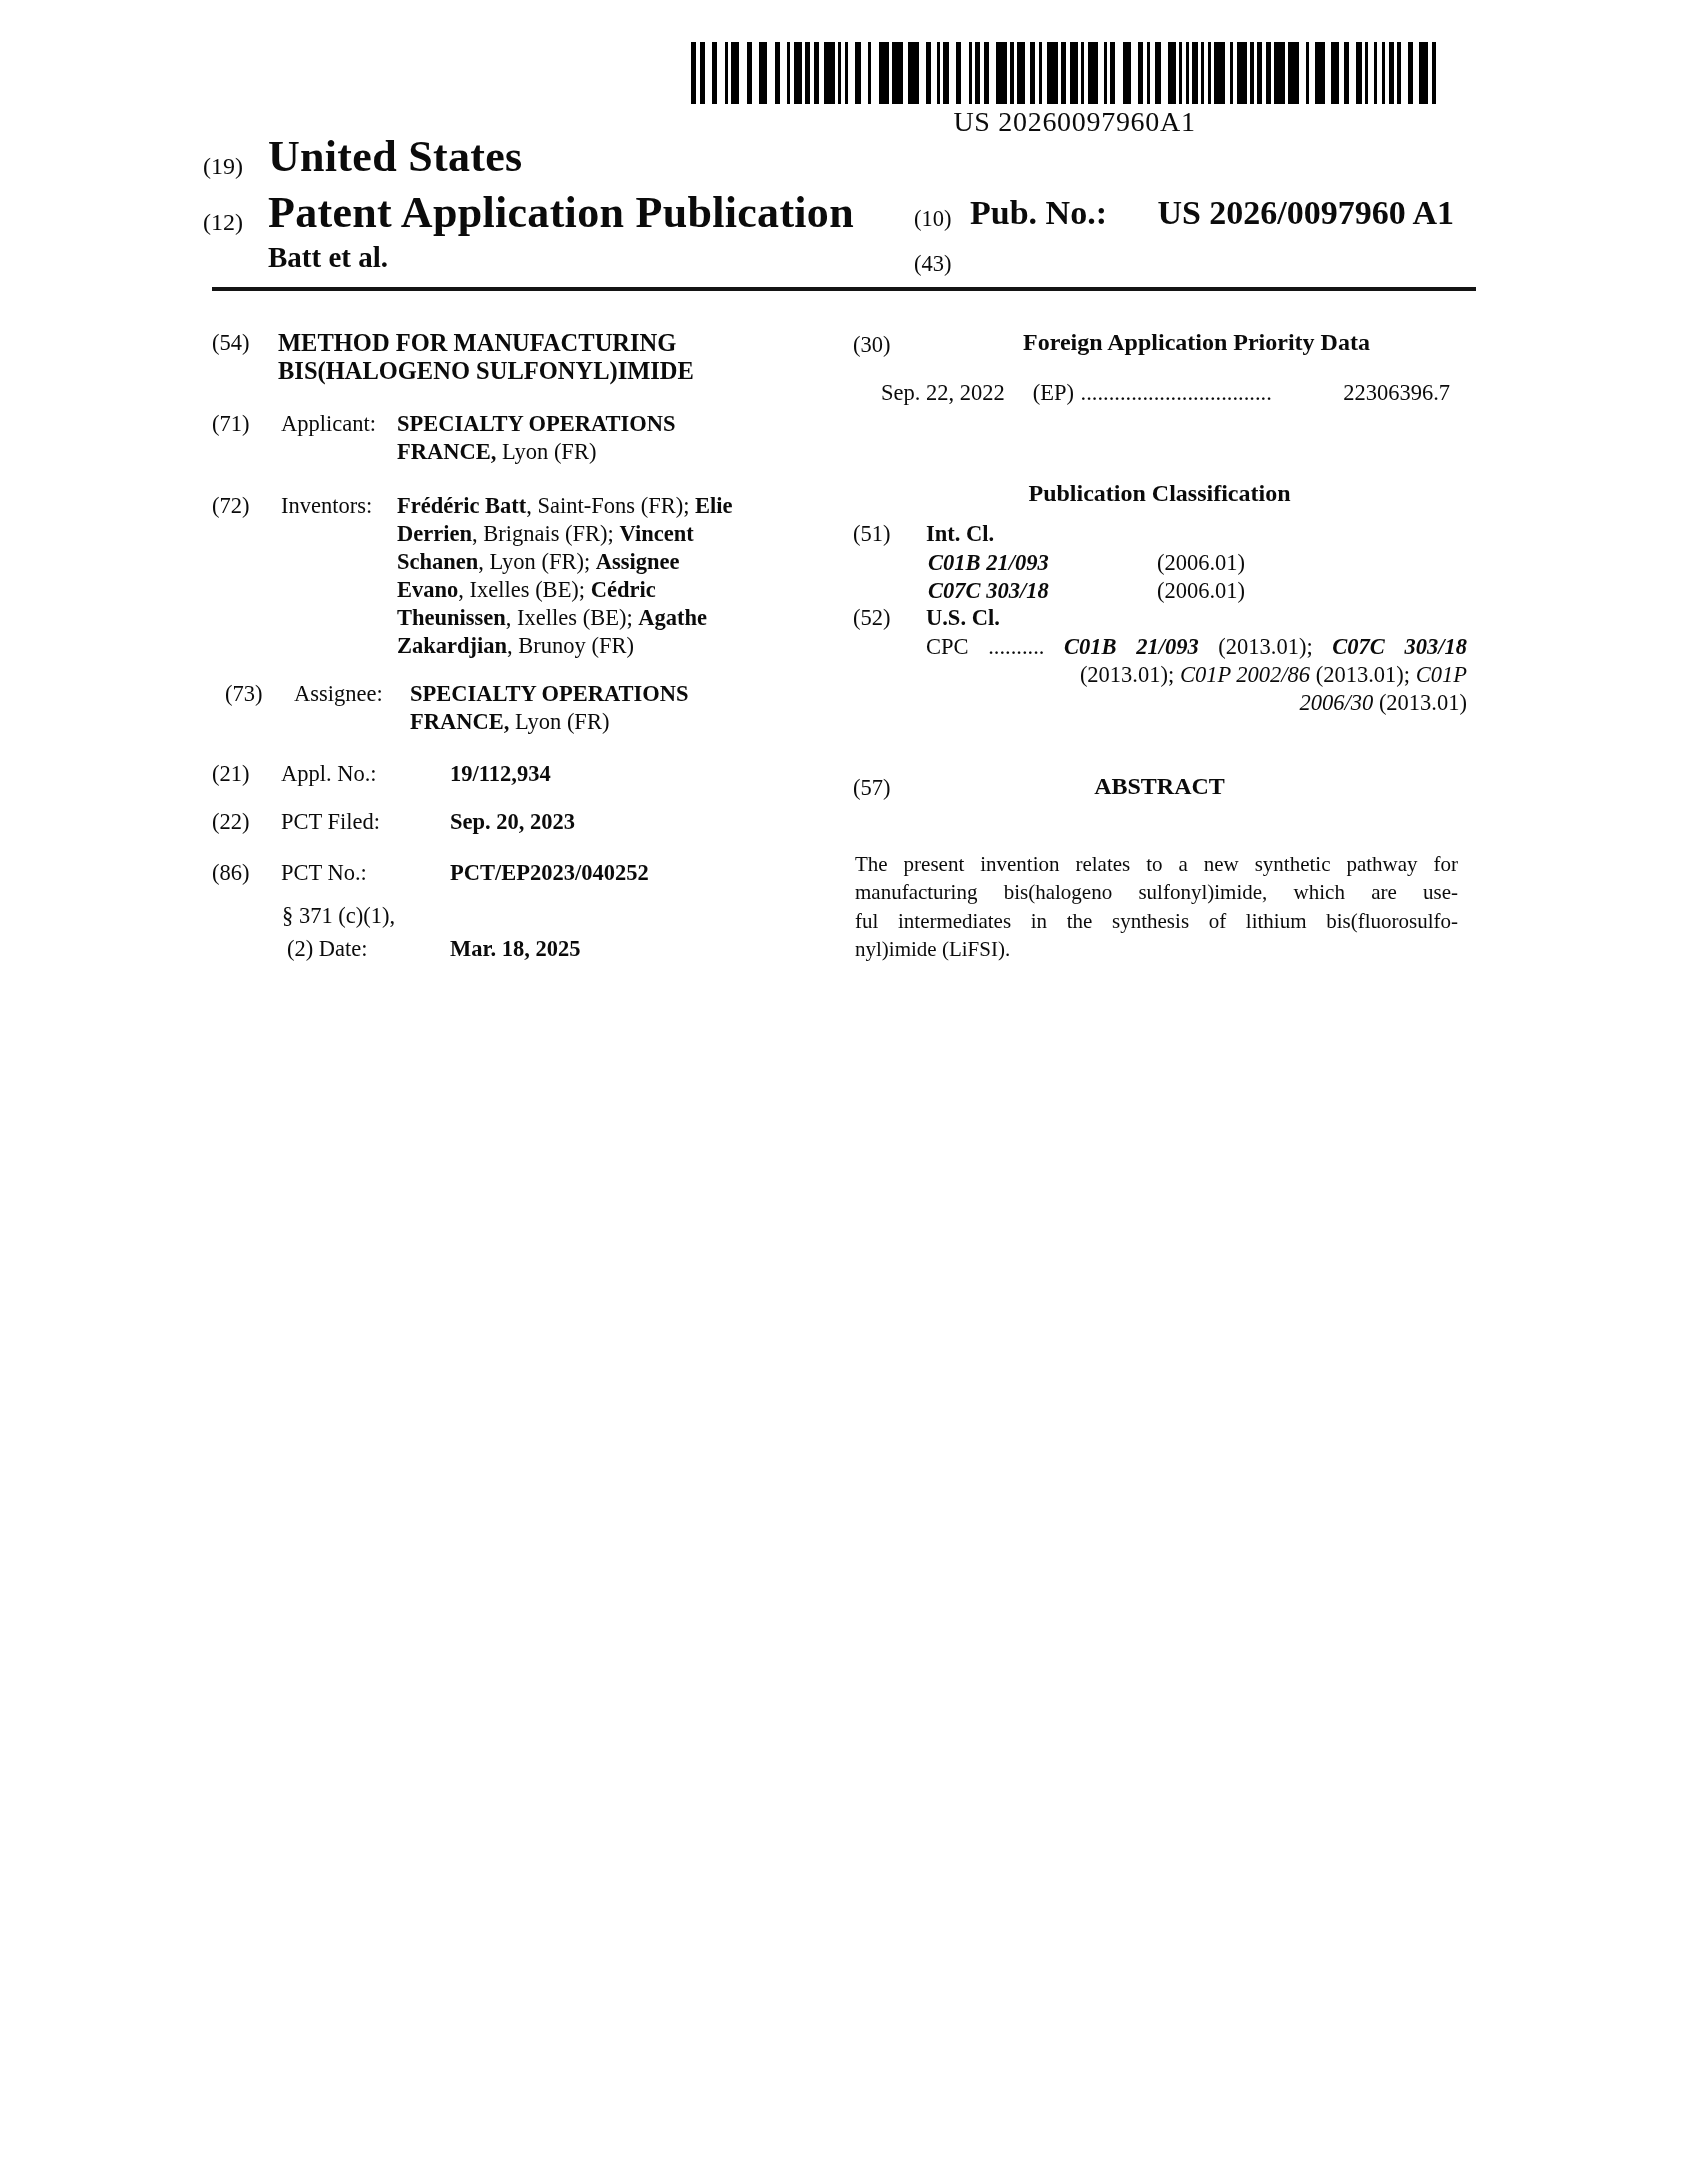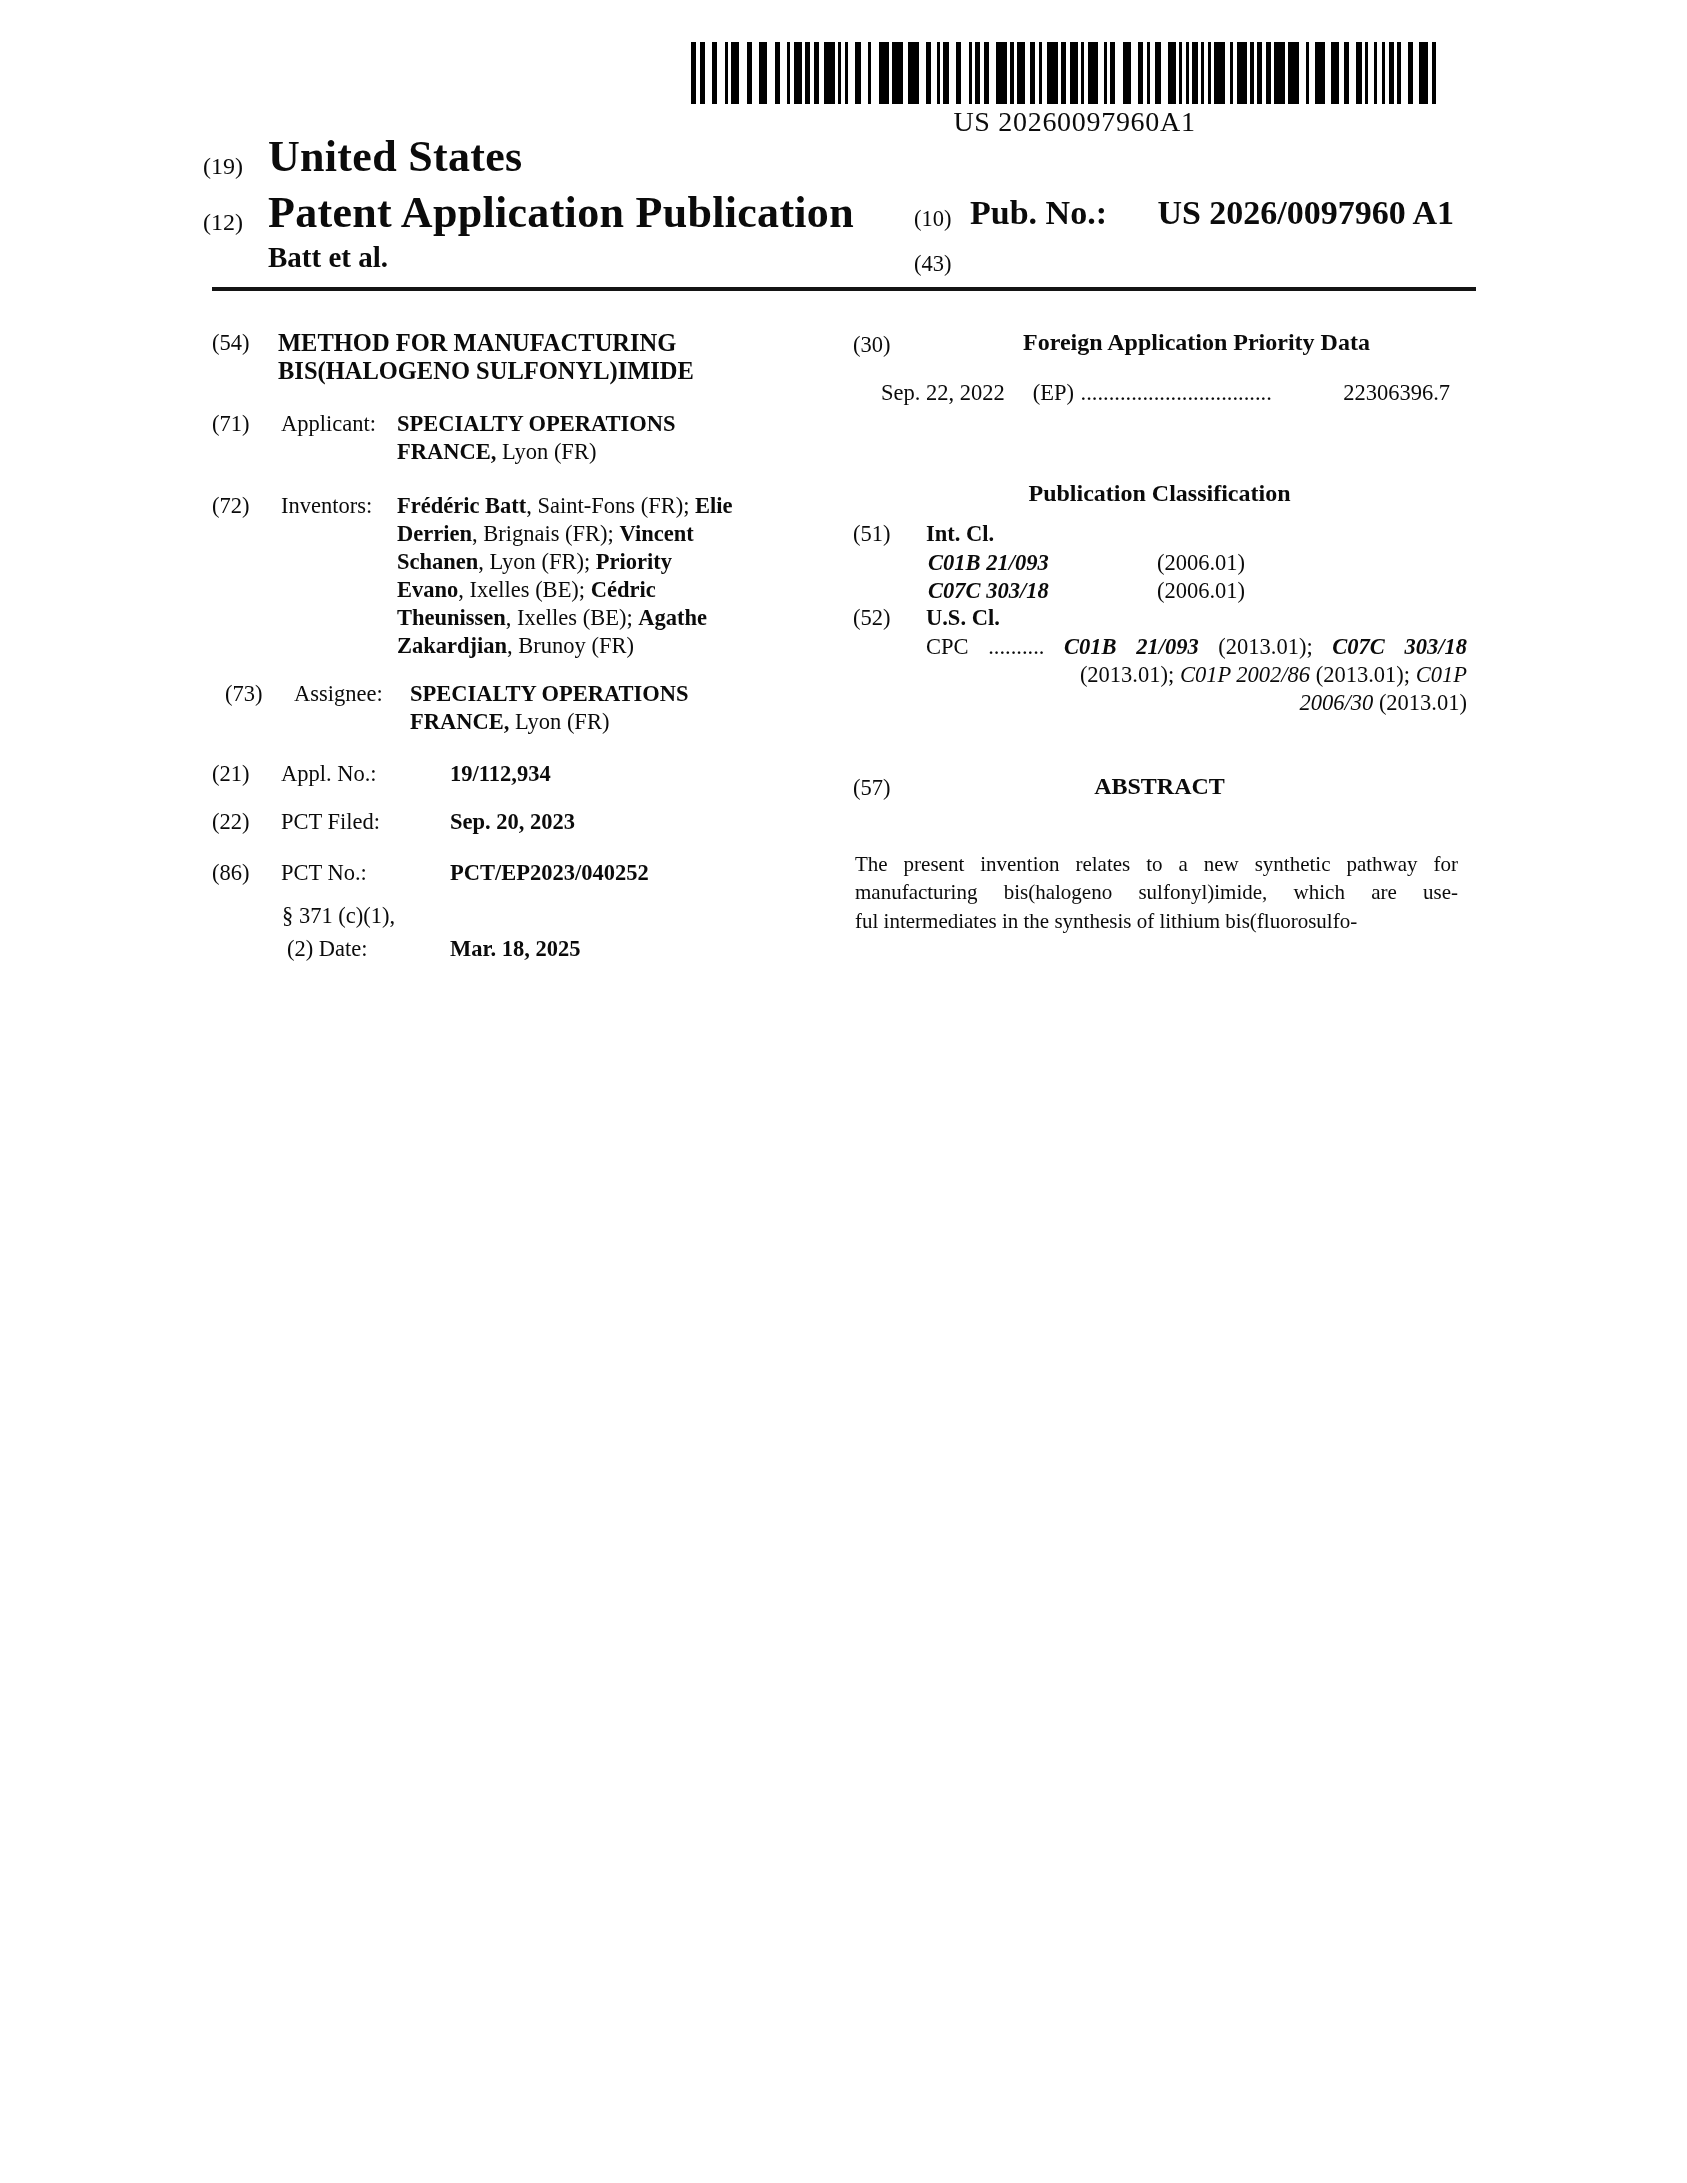--- a/index.html
+++ b/index.html
@@ -227,21 +227,21 @@
         <div class="rl-line"><span class="b">FRANCE,</span><span> Lyon (FR)</span></div>
       </div>
   </div>
 
   <div class="abs row" style="left:212px;top:492px;width:582px;">
     <span class="inid-col">(72)</span>
     <span class="lbl-col">Inventors:</span>
     <div style="width:397px;">
         <div class="rl-line"><span class="b">Frédéric Batt</span><span>, Saint-Fons (FR); </span><span class="b">Elie</span></div>
         <div class="rl-line"><span class="b">Derrien</span><span>, Brignais (FR); </span><span class="b">Vincent</span></div>
-        <div class="rl-line"><span class="b">Schanen</span><span>, Lyon (FR); </span><span class="b">Priority</span></div>
+        <div class="rl-line"><span class="b">Schanen</span><span>, Lyon (FR); </span><span class="b">Assignee</span></div>
         <div class="rl-line"><span class="b">Evano</span><span>, Ixelles (BE); </span><span class="b">Cédric</span></div>
         <div class="rl-line"><span class="b">Theunissen</span><span>, Ixelles (BE); </span><span class="b">Agathe</span></div>
         <div class="rl-line"><span class="b">Zakardjian</span><span>, Brunoy (FR)</span></div>
       </div>
   </div>
 
   <div class="abs row" style="left:225px;top:680px;width:556px;">
     <span class="inid-col">(73)</span>
     <span class="lbl-col">Assignee:</span>
     <div style="width:397px;">
@@ -307,16 +307,17 @@
       <div class="rl-line"><span class="i">2006/30</span><span> (2013.01)</span></div>
     </div>
 
   <div class="abs" style="left:853px;top:775px;font-size:22.5px;">(57)</div>
   <div class="abs heading" style="left:852px;top:773px;width:615px;">ABSTRACT</div>
 
   <div class="abs abstract-text" style="left:855px;top:850px;width:603px;">
       <div class="rl-line"><span>The present invention relates to a new synthetic pathway for</span></div>
       <div class="rl-line"><span>manufacturing bis(halogeno sulfonyl)imide, which are use-</span></div>
       <div class="rl-line"><span>ful intermediates in the synthesis of lithium bis(fluorosulfo-</span></div>
+      <div class="rl-line"><span>nyl)imide (LiFSI).</span></div>
     </div>
 
 </div>
 
 
 </body></html>

